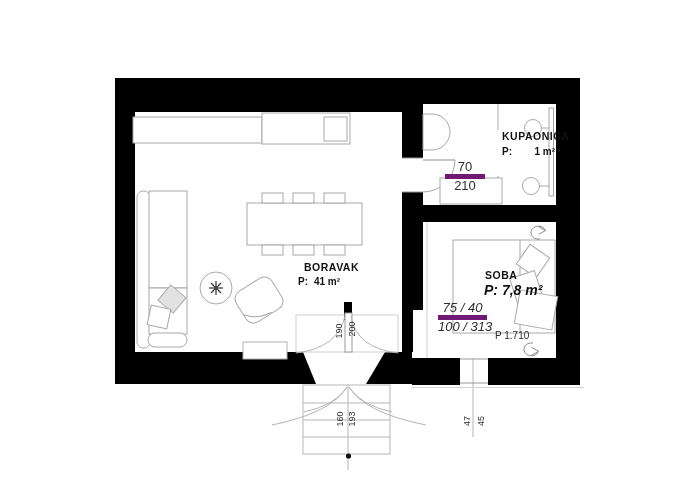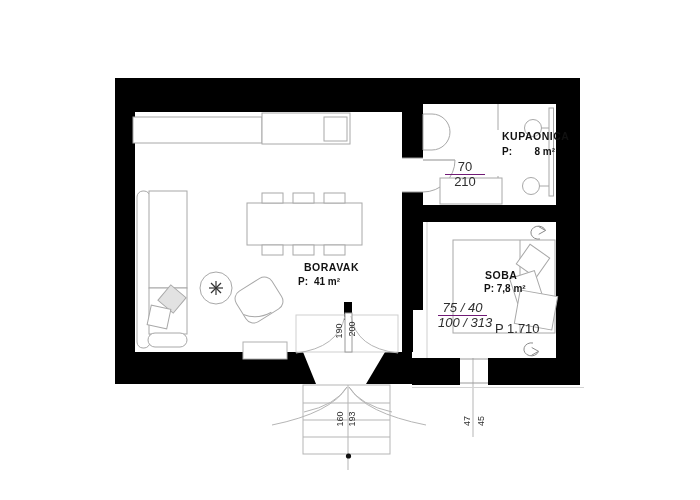--- a/index.html
+++ b/index.html
@@ -4,24 +4,24 @@
 <style>
   html,body{margin:0;padding:0;background:#ffffff;}
   .stage{
     position:relative;width:700px;height:500px;background:#ffffff;overflow:hidden;
     font-family:"Liberation Sans", sans-serif;color:#1a1a1a;
   }
   .stage svg{position:absolute;left:0;top:0;}
   .lbl{position:absolute;white-space:nowrap;line-height:1.1;padding-left:36px;}
   .room-name{font-weight:bold;font-size:10.5px;letter-spacing:.5px;color:#111;}
   .area-row{display:flex;justify-content:space-between;font-weight:bold;font-size:10px;color:#111;}
-  .area-line{font-weight:bold;font-size:10px;color:#111;}
-  .note{font-size:13px;color:#2b2b2b;}
+  .area-line{font-weight:bold;font-size:14px;color:#111;font-style:italic;}
+  .note{font-size:10px;color:#2b2b2b;margin-top:8px;}
   .frac{text-align:center;font-size:13px;color:#2e2e2e;}
-  .frac .bottom{border-top:1px solid #701a75;}
+  .frac .bottom{border-top:5px solid #701a75;}
   .frac.italic{font-style:italic;margin-left:48px;}
   .rot{position:absolute;font-size:9px;color:#2e2e2e;transform:translate(-50%,-50%) rotate(-90deg);}
 </style>
 </head>
 <body>
 
 <div class="stage">
 
   <svg width="700" height="500" viewBox="0 0 700 500">
 
@@ -147,21 +147,21 @@
       <line x1="473" y1="358" x2="473" y2="437"></line>
       <line x1="412" y1="387.5" x2="584" y2="387.5" stroke="#d3d3d3"></line>
       <line x1="460" y1="359" x2="488" y2="359" stroke="#9a9a9a"></line>
       <line x1="460" y1="383" x2="488" y2="383" stroke="#9a9a9a"></line>
     </g>
   </svg>
 
   <div class="lbl room-name" style="left:466px;top:131px;">KUPAONICA</div>
   <div class="lbl area-row" style="left:466px;top:146px;width:53px;">
     <span>P:</span>
-    <span>8 m²</span>
+    <span>1 m²</span>
   </div>
 
   <div class="lbl room-name" style="left:268px;top:262px;">BORAVAK</div>
   <div class="lbl area-row" style="left:262px;top:276px;width:42px;">
     <span>P:</span>
     <span>41 m²</span>
   </div>
 
   <div class="lbl room-name" style="left:449px;top:270px;">SOBA</div>
   <div class="lbl area-line" style="left:448px;top:283px;">P: 7,8 m²</div>

